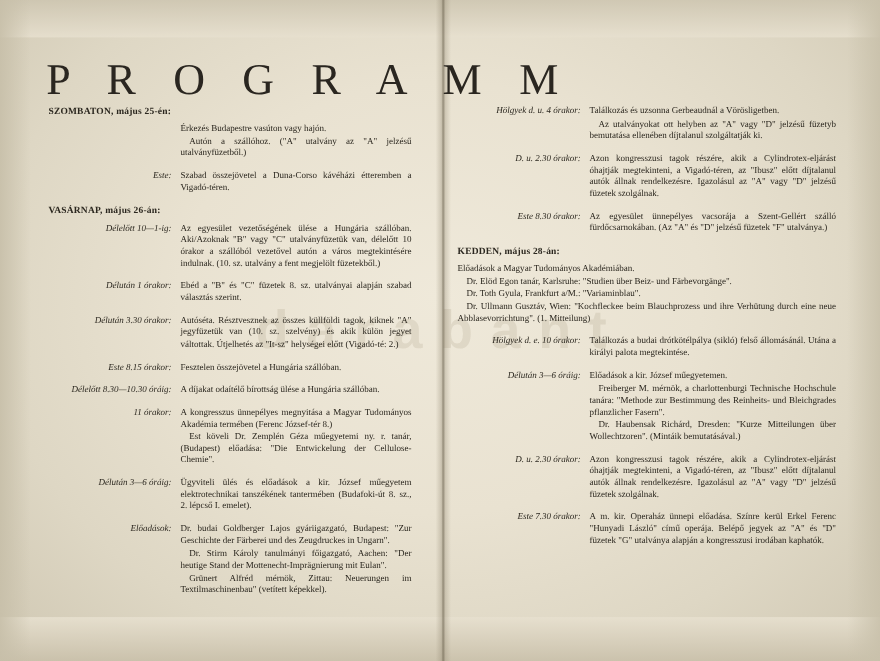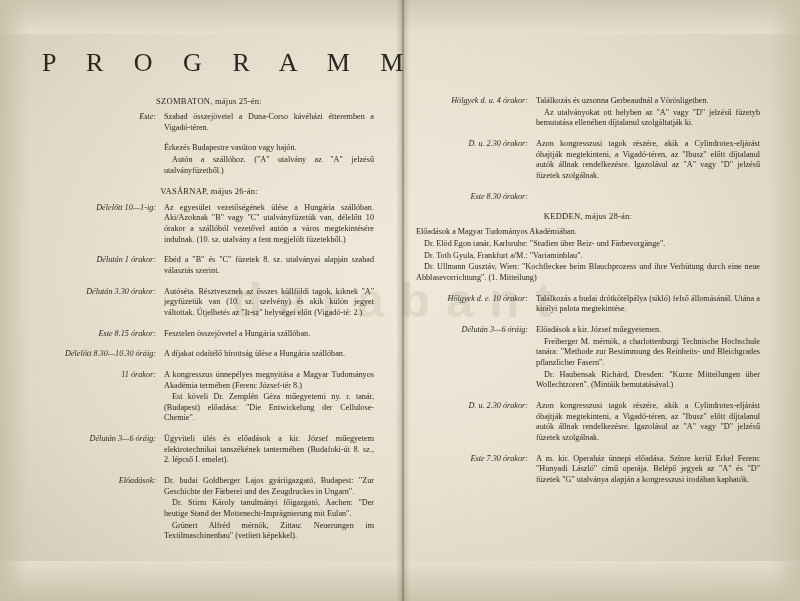--- a/index.html
+++ b/index.html
@@ -30,36 +30,36 @@
     position:absolute;left:50%;top:300px;transform:translate(-50%,-50%);
     font-family:"Liberation Sans", sans-serif;
     font-size:49px;letter-spacing:16px;font-weight:700;
     color:rgba(120,105,80,.13);
     white-space:nowrap;pointer-events:none;user-select:none;
   }
 
   .title{
     position:absolute;left:42px;top:48px;
     font-family:"Liberation Serif", serif;
-    font-size:26px;letter-spacing:12px;color:#2a2620;
+    font-size:40px;letter-spacing:12px;color:#2a2620;
   }
 
   .col{position:absolute;top:96px;font-size:8.2px;line-height:1.30;color:#2b271f;}
   .col.left{left:44px;width:330px;}
   .col.right{left:416px;width:344px;}
 
   .entry{display:flex;margin-bottom:9px;}
   .entry .lbl{
     width:112px;flex:0 0 112px;text-align:right;padding-right:8px;
     font-style:italic;color:#2b271f;
   }
   .entry .body{flex:1;text-align:justify;}
   .entry .body p{margin:0 0 1px 0;}
   .entry .body p.ind{text-indent:8px;}
-  .day{margin:0 0 5px 0;font-weight:400;font-size:8.6px;letter-spacing:.2px;text-align:center;}
+  .day{margin:0 0 5px 0;font-weight:700;font-size:8.6px;letter-spacing:.2px;}
   .dayrow{margin-top:4px;}
 </style>
 </head>
 <body>
 
 <div id="page">
 
   <div class="tint top"></div>
   <div class="tint bottom"></div>
   <div class="tint left"></div>
@@ -67,30 +67,30 @@
   <div class="fold"></div>
   <div class="fold2"></div>
 
   <div class="watermark">darabant</div>
 
   <div class="title">P R O G R A M M</div>
 
   <div class="col left" id="col-left">
       <div class="day">SZOMBATON, május 25-én:</div>
       <div class="entry">
-        <div class="lbl">Este:</div>
-        <div class="body">
-          <p>Szabad összejövetel a Duna-Corso kávéházi étteremben a Vigadó-téren.</p>
-        </div>
-      </div>
-      <div class="entry">
         <div class="lbl"></div>
         <div class="body">
           <p>Érkezés Budapestre vasúton vagy hajón.</p>
           <p class="ind">Autón a szállóhoz. ("A" utalvány az "A" jelzésű utalványfüzetből.)</p>
+        </div>
+      </div>
+      <div class="entry">
+        <div class="lbl">Este:</div>
+        <div class="body">
+          <p>Szabad összejövetel a Duna-Corso kávéházi étteremben a Vigadó-téren.</p>
         </div>
       </div>
       <div class="day dayrow">VASÁRNAP, május 26-án:</div>
       <div class="entry">
         <div class="lbl">Délelőtt 10—1-ig:</div>
         <div class="body">
           <p>Az egyesület vezetőségének ülése a Hungária szállóban. Aki/Azoknak "B" vagy "C" utalványfüzetük van, délelőtt 10 órakor a szállóból vezetővel autón a város megtekintésére indulnak. (10. sz. utalvány a fent megjelölt füzetekből.)</p>
         </div>
       </div>
       <div class="entry">
@@ -148,20 +148,23 @@
         </div>
       </div>
       <div class="entry">
         <div class="lbl">D. u. 2.30 órakor:</div>
         <div class="body">
           <p>Azon kongresszusi tagok részére, akik a Cylindrotex-eljárást óhajtják megtekinteni, a Vigadó-téren, az "Ibusz" előtt díjtalanul autók állnak rendelkezésre. Igazolásul az "A" vagy "D" jelzésű füzetek szolgálnak.</p>
         </div>
       </div>
       <div class="entry">
         <div class="lbl">Este 8.30 órakor:</div>
+        <div class="body">
+          <p>Az egyesület ünnepélyes vacsorája a Szent-Gellért szálló fürdőcsarnokában. (Az "A" és "D" jelzésű füzetek "F" utalványa.)</p>
+        </div>
       </div>
       <div class="day dayrow">KEDDEN, május 28-án:</div>
       <div class="entry">
         <div class="body">
           <p>Előadások a Magyar Tudományos Akadémiában.</p>
           <p class="ind">Dr. Elöd Egon tanár, Karlsruhe: "Studien über Beiz- und Färbevorgänge".</p>
           <p class="ind">Dr. Toth Gyula, Frankfurt a/M.: "Variaminblau".</p>
           <p class="ind">Dr. Ullmann Gusztáv, Wien: "Kochfleckee beim Blauchprozess und ihre Verhütung durch eine neue Abblasevorrichtung". (1. Mitteilung)</p>
         </div>
       </div>

